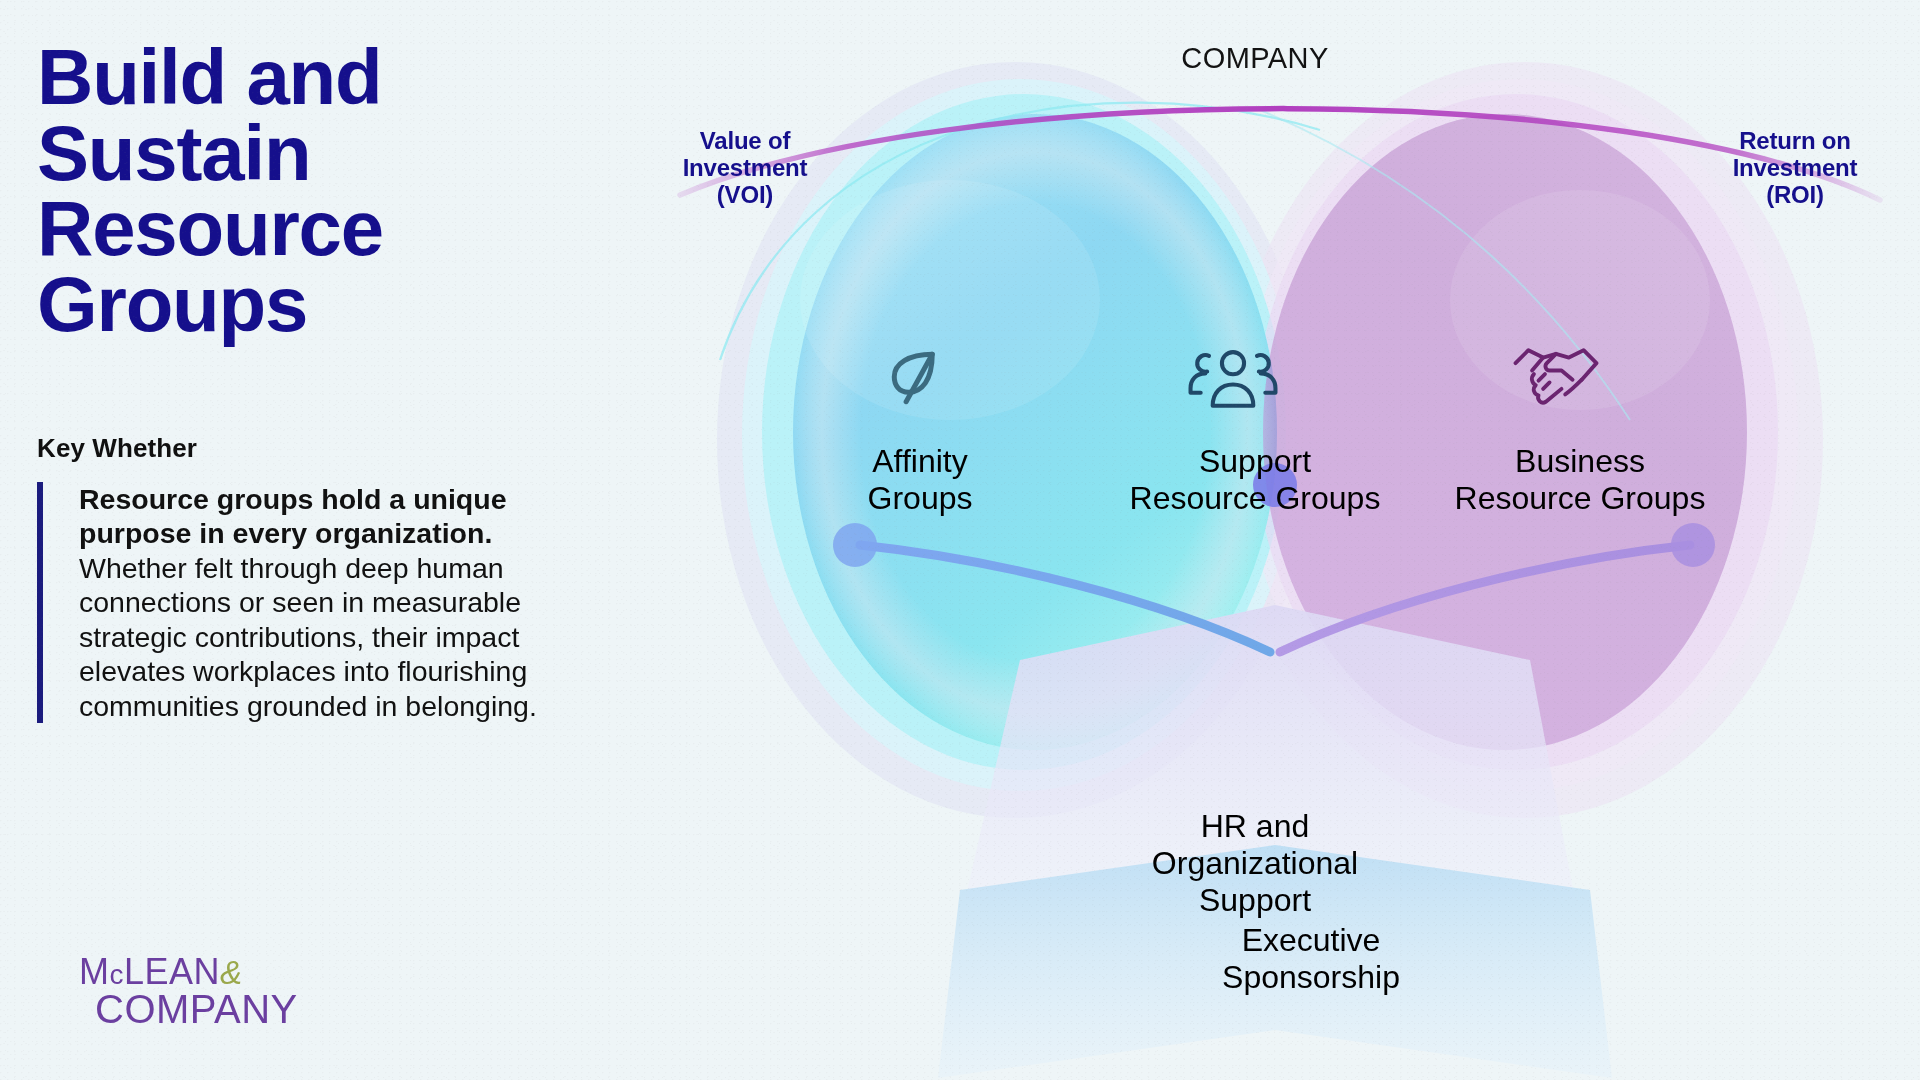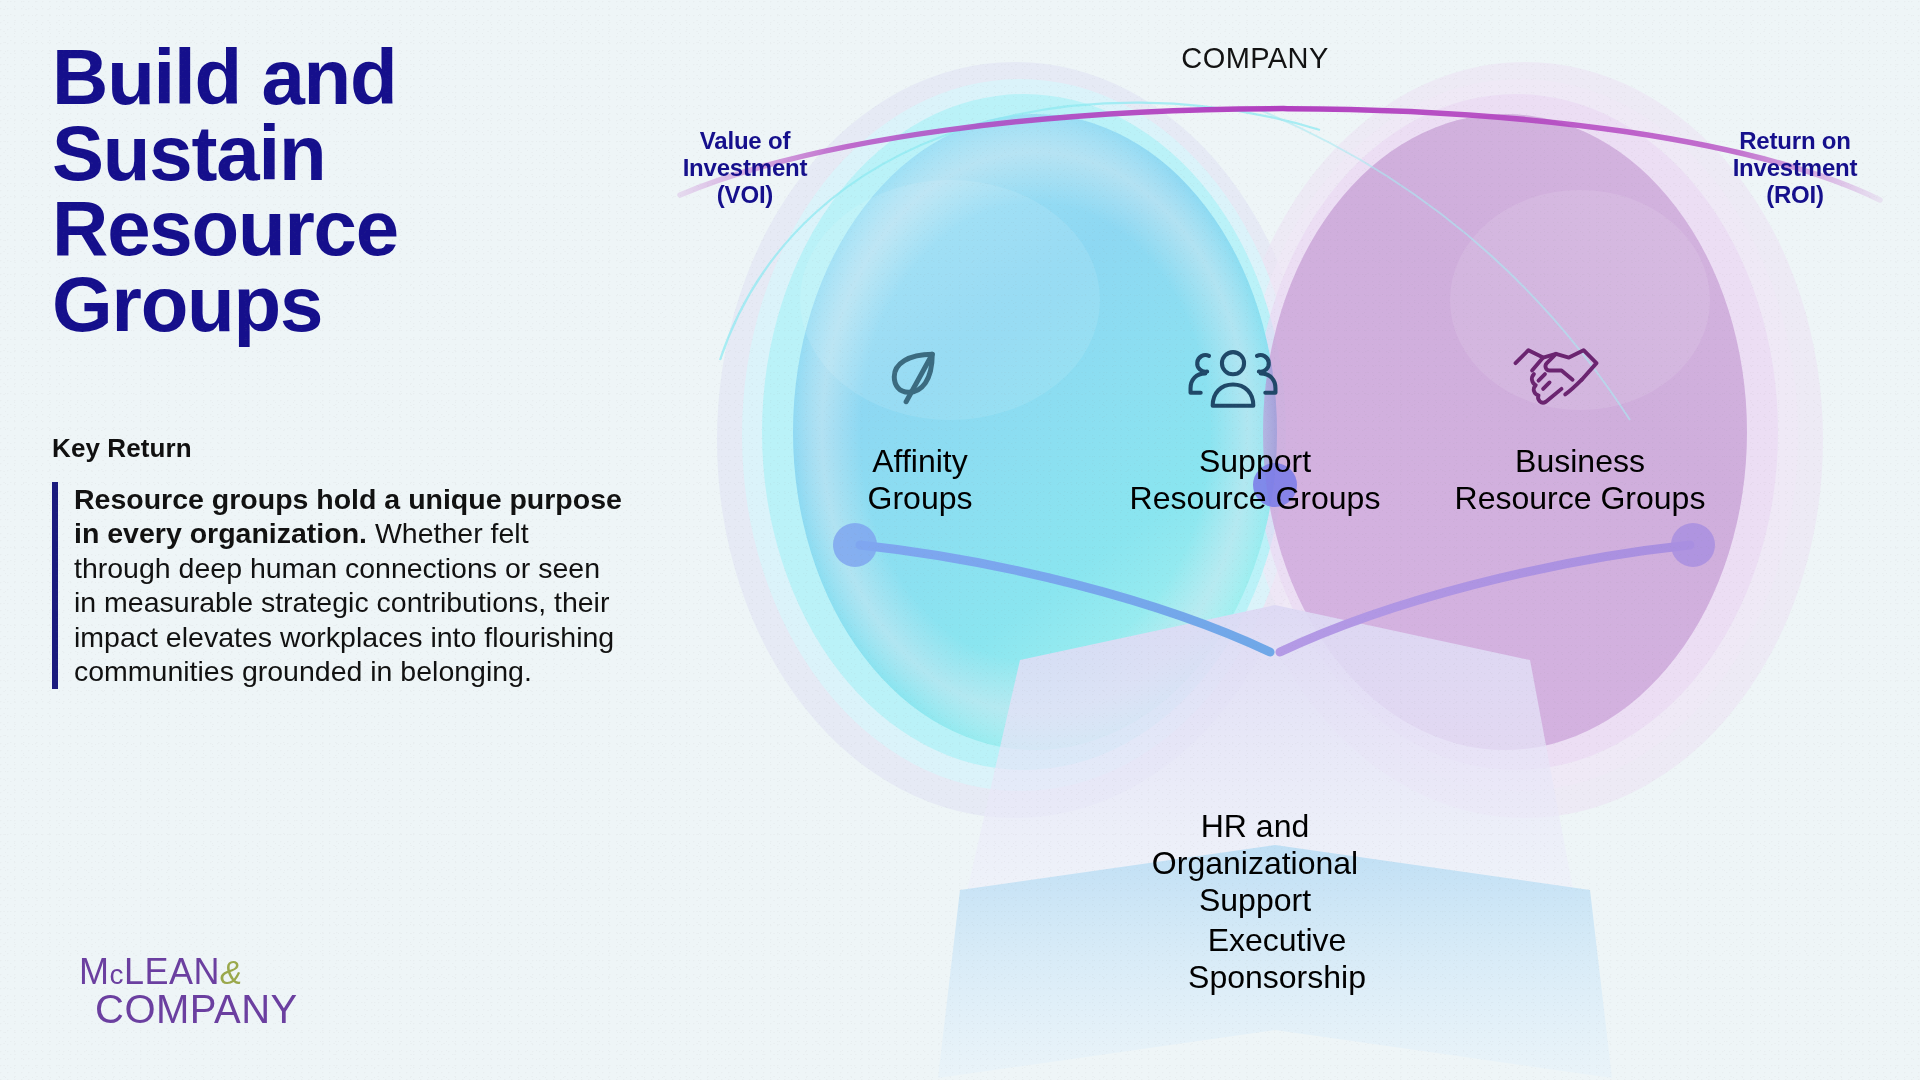--- a/index.html
+++ b/index.html
@@ -15,42 +15,42 @@
     opacity:.055;
     background-image:
       radial-gradient(circle at 13% 27%, #888 0 .6px, transparent .8px),
       radial-gradient(circle at 61% 71%, #777 0 .6px, transparent .8px),
       radial-gradient(circle at 37% 89%, #999 0 .6px, transparent .8px),
       radial-gradient(circle at 83% 11%, #888 0 .6px, transparent .8px);
     background-size: 7px 7px, 9px 9px, 11px 11px, 13px 13px;
   }
 
   
-  #left-panel{ position:absolute; left:52px; top:40px; width:620px; z-index:20; }
+  #left-panel{ position:absolute; left:37px; top:40px; width:620px; z-index:20; }
 
   #page-title{
     font-size:78px;
     line-height:.97;
     font-weight:bold;
     color:#150f8c;
     letter-spacing:-1.2px;
     white-space:pre-line;
   }
 
   #key-insight-label{
     margin-top:90px;
     font-size:26px;
     font-weight:bold;
     color:#101010;
     letter-spacing:.1px;
   }
 
   #insight-block{
     margin-top:18px;
-    padding-left:16px;
+    padding-left:36px;
     border-left:6px solid #1b1b7e;
     max-width:570px;
   }
   #insight-block p{
     font-size:28.5px;
     line-height:1.21;
     color:#111;
   }
   #insight-lead{ font-weight:bold; }
 
@@ -88,38 +88,38 @@
 
   .node-label{
     position:absolute; z-index:30;
     font-size:32px; line-height:1.16; color:#000000;
     text-align:center; white-space:pre-line;
   }
   #label-affinity{ left:795px; top:443px; width:250px; }
   #label-erg{     left:1105px; top:443px; width:300px; }
   #label-brg{     left:1430px; top:443px; width:300px; }
   #label-hr{      left:1110px; top:808px; width:290px; }
-  #label-exec{    left:1132px; top:922px; width:290px; }
+  #label-exec{    left:1166px; top:922px; width:290px; }
 
   .icon-holder{ position:absolute; z-index:30; }
   #icon-leaf{ left:880px; top:340px; }
   #icon-people{ left:1185px; top:340px; }
   #icon-hands{ left:1510px; top:340px; }
 </style>
 </head>
 <body style="background: rgb(238, 245, 247);">
 
 <div id="left-panel">
 
   <div id="page-title">Build and
 Sustain
 Resource
 Groups</div>
 
-  <div id="key-insight-label">Key Return</div>
+  <div id="key-insight-label">Key Whether</div>
 
   <div id="insight-block">
     <p><span id="insight-lead">Resource groups hold a unique purpose in every organization.</span><span id="insight-rest"> Whether felt through deep human connections or seen in measurable strategic contributions, their impact elevates workplaces into flourishing communities grounded in belonging.</span></p>
   </div>
 </div>
 
 <div id="logo">
   <div class="l1"><span>M</span><span class="small">c</span><span>LEAN</span><span class="amp">&amp;</span></div>
   <div class="l2">COMPANY</div>
 </div>

